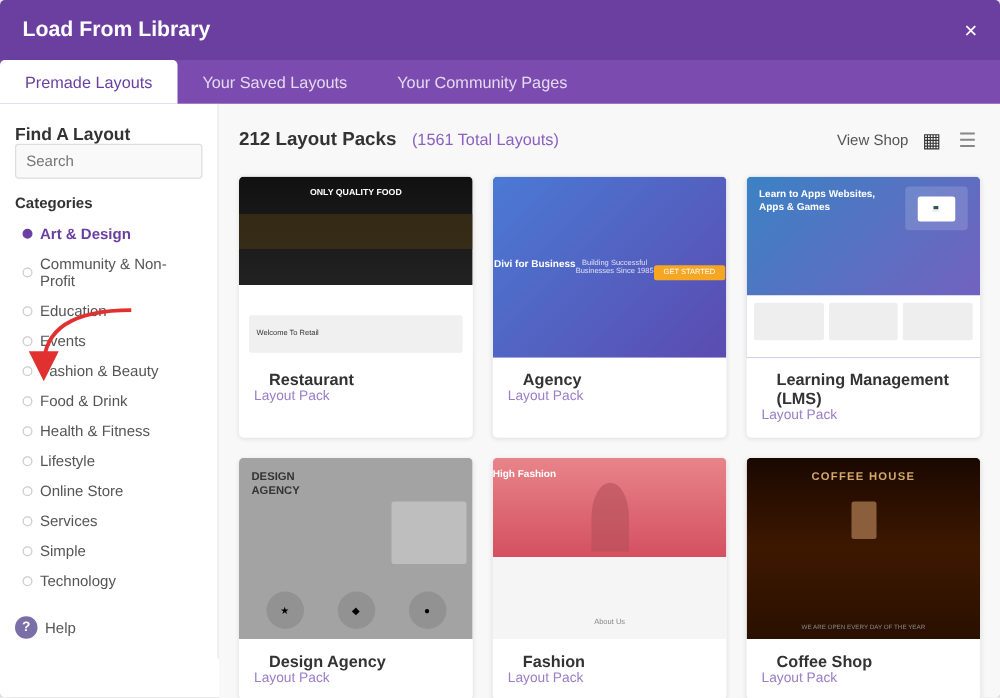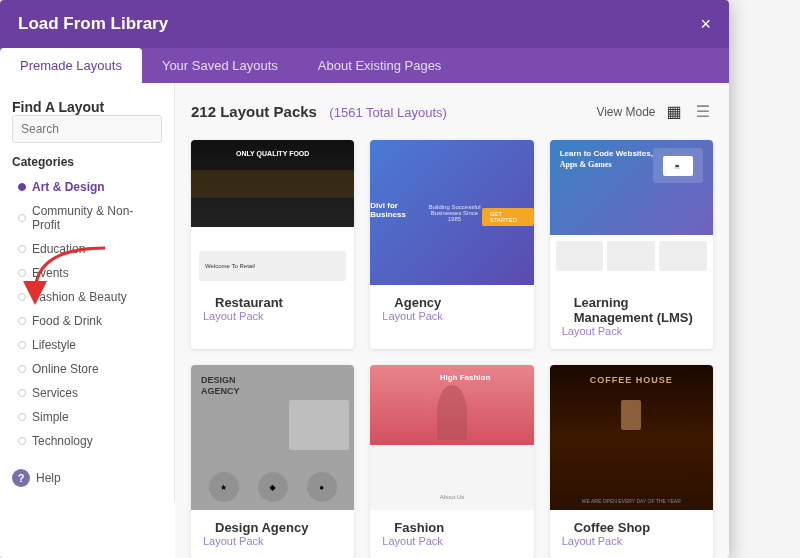--- a/index.html
+++ b/index.html
@@ -1,19 +1,19 @@
 <!DOCTYPE html>
 <html><head>
   <meta charset="utf-8">
   <style>
     * { box-sizing: border-box; margin: 0; padding: 0; }
     body { font-family: 'Segoe UI', Arial, sans-serif; background: #f5f5f5; width: 800px; height: 558px; overflow: hidden; }
 
     .modal-container {
-      width: 729px;
+      width: 800px;
       height: 558px;
       background: #fff;
       border-radius: 4px;
       overflow: hidden;
       display: flex;
       flex-direction: column;
       box-shadow: 0 4px 20px rgba(0,0,0,0.3);
     }
 
     .modal-header {
@@ -257,21 +257,21 @@
 <div class="modal-container">
 
   <div class="modal-header">
     <span class="modal-title">Load From Library</span>
     <button class="close-btn">×</button>
   </div>
 
   <div class="tabs-bar">
     <div class="tab-item active">Premade Layouts</div>
     <div class="tab-item">Your Saved Layouts</div>
-    <div class="tab-item">About Existing Pages</div>
+    <div class="tab-item">Your Community Pages</div>
   </div>
 
   <div class="modal-body">
 
     <div class="sidebar-wrapper" style="position:relative;">
       <div class="sidebar">
         <div class="sidebar-title">Find A Layout</div>
         <input class="search-box" type="text" placeholder="Search" style="">
         <div class="categories-title">Categories</div>
 
@@ -291,20 +291,24 @@
           <span class="cat-dot"></span>
           <span>Events</span>
         </div>
         <div class="category-item">
           <span class="cat-dot"></span>
           <span>Fashion &amp; Beauty</span>
         </div>
         <div class="category-item">
           <span class="cat-dot"></span>
           <span>Food &amp; Drink</span>
+        </div>
+        <div class="category-item">
+          <span class="cat-dot"></span>
+          <span>Health &amp; Fitness</span>
         </div>
         <div class="category-item">
           <span class="cat-dot"></span>
           <span>Lifestyle</span>
         </div>
         <div class="category-item">
           <span class="cat-dot"></span>
           <span>Online Store</span>
         </div>
         <div class="category-item">
@@ -336,21 +340,21 @@
       </svg>
     </div>
 
     <div class="main-content">
       <div class="content-header">
         <div>
           <span class="content-title">212 Layout Packs</span>
           <span class="total-layouts">(1561 Total Layouts)</span>
         </div>
         <div class="view-mode">
-          <span>View Mode</span>
+          <span>View Shop</span>
           <span class="view-icon active" style="font-size:16px;">▦</span>
           <span class="view-icon" style="font-size:16px;">☰</span>
         </div>
       </div>
 
       <div class="layout-grid">
 
         <div class="layout-card">
           <div class="card-thumb">
             <div style="width:100%;height:100%;background:linear-gradient(180deg,#111 0%,#222 60%,#fff 60%);position:relative;">
@@ -376,22 +380,22 @@
           <div class="card-info">
             <div class="card-name">Agency</div>
             <div class="card-type">Layout Pack</div>
           </div>
         </div>
 
         <div class="layout-card">
           <div class="card-thumb">
             <div style="width:100%;height:100%;background:linear-gradient(135deg,#3b82c4 0%,#7c5cbf 100%);position:relative;overflow:hidden;">
               <div style="position:absolute;top:8px;left:10px;right:10px;color:#fff;font-size:6px;line-height:1.4;">
-                <div style="font-weight:700;font-size:8px;">Learn to Code Websites,</div>
-                <div style="font-weight:700;font-size:8px;font-family:Liberation Serif, serif;">Apps &amp; Games</div>
+                <div style="font-weight:700;font-size:8px;">Learn to Apps Websites,</div>
+                <div style="font-weight:700;font-size:8px;">Apps &amp; Games</div>
               </div>
               <div style="position:absolute;right:10px;top:8px;width:50px;height:35px;background:rgba(255,255,255,0.15);border-radius:3px;display:flex;align-items:center;justify-content:center;">
                 <div style="width:30px;height:20px;background:#fff;border-radius:2px;display:flex;align-items:center;justify-content:center;font-size:5px;color:#3b82c4;">💻</div>
               </div>
               <div style="position:absolute;bottom:0;left:0;right:0;height:50px;background:#fff;display:flex;align-items:flex-start;padding:6px;gap:4px;">
                 <div style="flex:1;background:#eee;height:30px;border-radius:2px;"></div>
                 <div style="flex:1;background:#eee;height:30px;border-radius:2px;"></div>
                 <div style="flex:1;background:#eee;height:30px;border-radius:2px;"></div>
               </div>
             </div>
@@ -416,21 +420,21 @@
           </div>
           <div class="card-info">
             <div class="card-name">Design Agency</div>
             <div class="card-type">Layout Pack</div>
           </div>
         </div>
 
         <div class="layout-card">
           <div class="card-thumb">
             <div style="width:100%;height:100%;background:linear-gradient(180deg,#e8848a 0%,#d45060 55%,#f5f5f5 55%);position:relative;">
-              <div style="position:absolute;top:8px;left:0;right:0;text-align:center;color:#fff;font-size:8px;font-weight:700;padding-left:26px;">High Fashion</div>
+              <div style="position:absolute;top:8px;left:0;right:0;color:#fff;font-size:8px;font-weight:700;">High Fashion</div>
               <div style="position:absolute;top:20px;left:50%;transform:translateX(-50%);width:30px;height:55px;background:rgba(180,80,90,0.6);border-radius:50% 50% 0 0;"></div>
               <div style="position:absolute;bottom:10px;left:0;right:0;text-align:center;font-size:6px;color:#888;">About Us</div>
             </div>
           </div>
           <div class="card-info">
             <div class="card-name">Fashion</div>
             <div class="card-type">Layout Pack</div>
           </div>
         </div>
 

